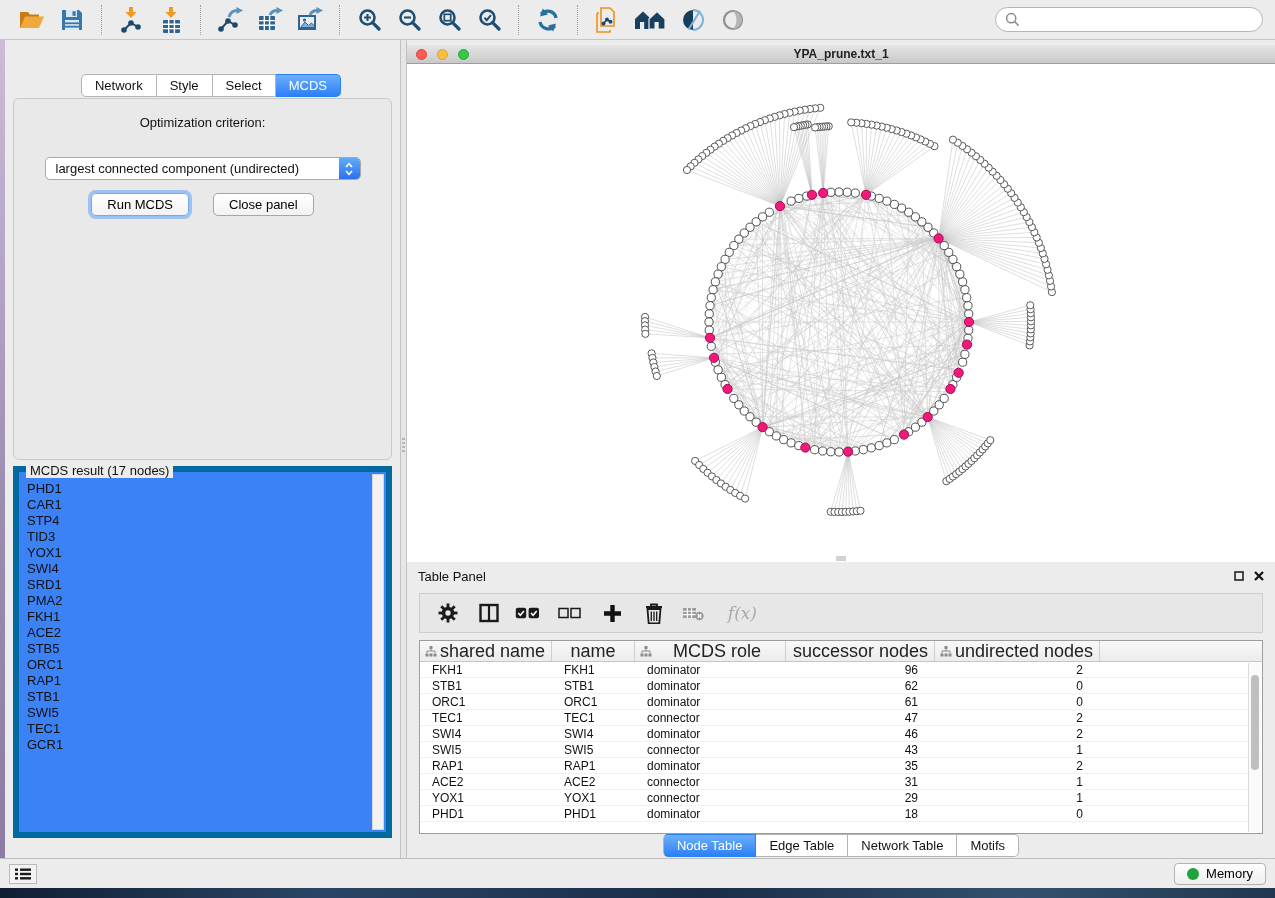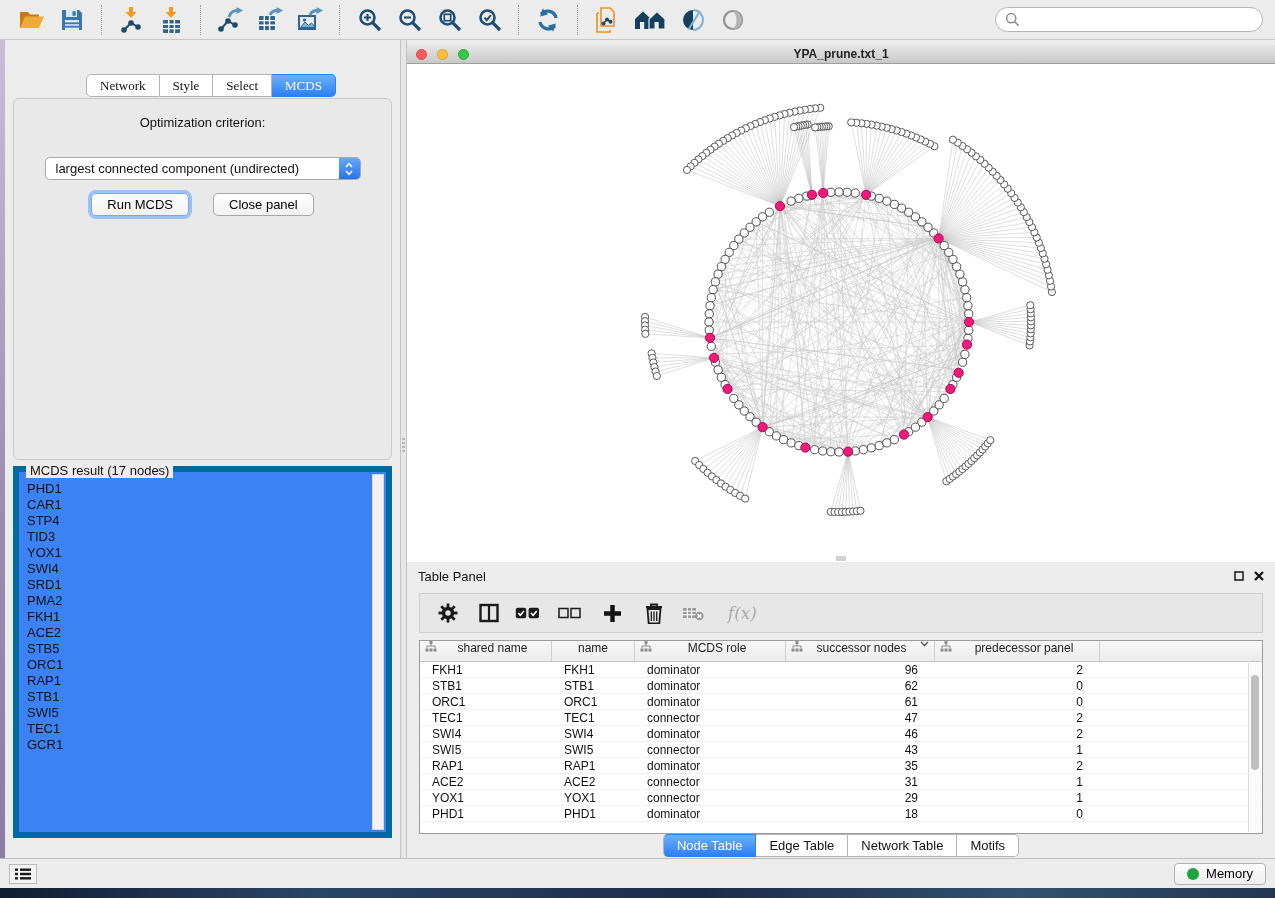--- a/index.html
+++ b/index.html
@@ -26,21 +26,21 @@
   .win-btns{margin-left:auto;display:flex;gap:10px;align-items:center;}
   .win-btns span{display:flex;cursor:pointer;}
   .seg-tabs{display:flex;justify-content:center;}
   .seg{padding:3px 13px;background:#fff;border:1px solid #b4b4b4;border-left:none;font-size:13px;
        color:#111;cursor:pointer;line-height:15px;}
   .seg:first-child{border-left:1px solid #b4b4b4;border-radius:5px 0 0 5px;}
   .seg:last-child{border-radius:0 5px 5px 0;}
   .seg-active{background:linear-gradient(#6cb0fc,#2c80f5);border-color:#2c80f5;color:#fff;}
   
   .control-panel{position:absolute;left:5px;top:40px;width:395px;height:818px;background:#ececec;}
-  .cp-tabs{position:absolute;left:17px;right:0;top:34px;font-family:Liberation Serif, serif;}
+  .cp-tabs{position:absolute;left:17px;right:0;top:34px;}
   .cp-inner{position:absolute;left:8px;top:58px;width:379px;height:362px;background:#e9e9e9;
             border:1px solid #c9c9c9;border-radius:6px;}
   .crit-label{text-align:center;margin-top:16px;font-size:13px;}
   .dropdown{margin:27px auto 0;width:316px;height:23px;background:#fff;border:1px solid #a9a9a9;
             border-radius:5px;position:relative;cursor:pointer;}
   .dd-text{display:block;line-height:21px;padding-left:10px;font-size:13px;white-space:nowrap;}
   .dd-step{position:absolute;right:0;top:0;width:21px;height:21px;border-radius:0 4px 4px 0;
            background:linear-gradient(#62a9fb,#2a72ec);display:flex;align-items:center;justify-content:center;}
   .cp-btns{display:flex;justify-content:center;gap:24px;margin-top:13px;}
   .btn{padding:3px 15px;font-size:13px;background:linear-gradient(#ffffff,#f2f2f2);
@@ -71,21 +71,21 @@
   
   .table-panel{position:absolute;left:407px;top:563px;width:868px;height:295px;background:#ececec;}
   .tp-toolbar{position:absolute;left:12px;top:30px;width:844px;height:40px;background:#e7e7e7;
               border:1px solid #cdcdcd;display:flex;align-items:center;gap:13px;padding:0 10px;}
   .ttb{background:none;border:none;width:28px;height:30px;display:flex;align-items:center;
        justify-content:flex-end;padding:0;cursor:pointer;}
   .fx-label{font-family:"DejaVu Serif","Liberation Serif",serif;font-style:italic;
             color:#a9a9a9;font-size:17px;line-height:17px;}
   .node-table{position:absolute;left:12px;top:77px;width:844px;height:194px;background:#fff;border:1px solid #9c9c9c;}
   .thead{display:flex;height:21px;background:linear-gradient(#f8f8f8,#ececec);border-bottom:1px solid #c6c6c6;}
-  .th{display:flex;border-right:1px solid #cfcfcf;padding:0 5px;font-size:12px;
+  .th{display:flex;align-items:center;border-right:1px solid #cfcfcf;padding:0 5px;font-size:18px;
       color:#222;cursor:pointer;gap:2px;}
   .th .lbl{flex:1;text-align:center;white-space:nowrap;}
   .c0{width:132px;}.c1{width:83px;}.c2{width:151px;}.c3{width:149px;}.c4{width:165px;}
   .filler{flex:1;border-right:none !important;padding:0;}
   .trow{display:flex;height:16px;align-items:center;border-bottom:1px solid #f1f1f1;cursor:default;}
   .tcell{font-size:12px;white-space:nowrap;}
   .tcell.c0,.tcell.c1,.tcell.c2{padding-left:12px;}
   .tcell.c3,.tcell.c4{text-align:right;padding-right:17px;}
   .tscroll{position:absolute;top:22px;right:1px;bottom:1px;width:13px;background:#fafafa;border-left:1px solid #dcdcdc;}
   .tthumb{position:absolute;left:2px;right:2px;top:12px;height:95px;background:#bfbfbf;border-radius:6px;cursor:pointer;}
@@ -1235,21 +1235,21 @@
             </svg>
         </div>
         <div class="th c4">
           <svg width="12" height="11" viewBox="0 0 12 11">
               <rect x="4.5" y="0" width="3" height="3" fill="#8a8a8a"></rect>
               <path d="M6 3 v2 M2 7 V5 h8 v2" stroke="#8a8a8a" fill="none" stroke-width="1"></path>
               <rect x="0.5" y="7.5" width="3" height="3" fill="#8a8a8a"></rect>
               <rect x="4.5" y="7.5" width="3" height="3" fill="#8a8a8a"></rect>
               <rect x="8.5" y="7.5" width="3" height="3" fill="#8a8a8a"></rect>
             </svg>
-          <span class="lbl">predecessor panel</span>
+          <span class="lbl">undirected nodes</span>
         </div>
         <div class="th filler"></div>
       </div>
       <div class="tbody">
           <div class="trow">
             <div class="tcell c0">FKH1</div>
             <div class="tcell c1">FKH1</div>
             <div class="tcell c2">dominator</div>
             <div class="tcell c3">96</div>
             <div class="tcell c4">2</div>

